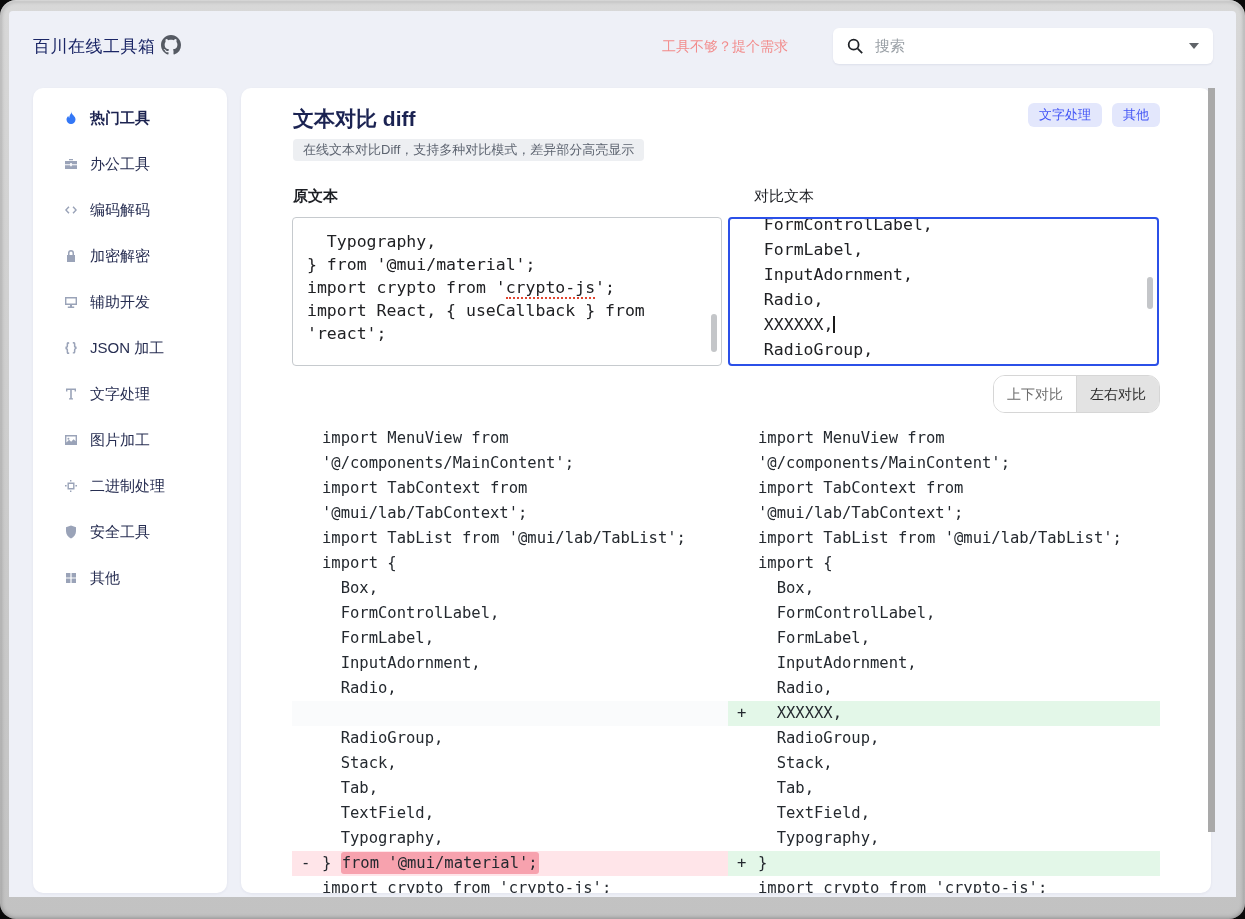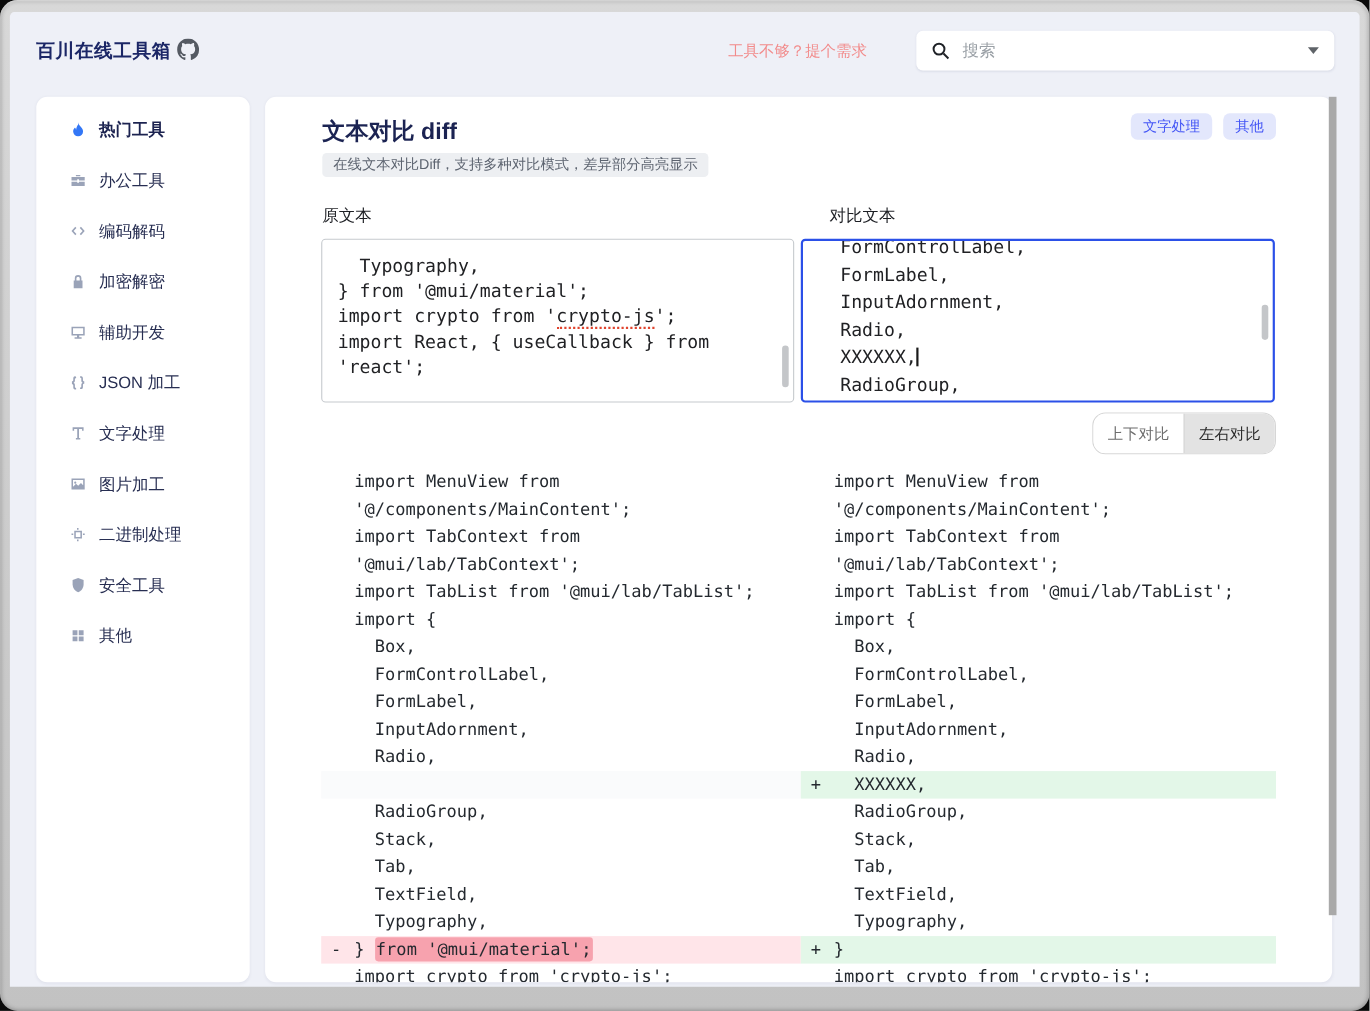--- a/index.html
+++ b/index.html
@@ -12,21 +12,21 @@
     position:absolute;inset:0;border-radius:16px;overflow:hidden;
     background:linear-gradient(#d8d8d8,#c2c2c2);
     box-shadow:inset 0 1px 2px rgba(255,255,255,.6), inset 0 0 5px rgba(0,0,0,.4);
   }
   .page{
     position:absolute;left:9px;top:11px;width:1227px;height:886px;
     background:#eef0f7;overflow:hidden;border-radius:4px 4px 0 0;
   }
   
   .header{position:absolute;left:0;top:0;width:100%;height:70px;}
-  .brand{position:absolute;left:24px;top:24px;font-size:17px;font-weight:700;color:#1b2666;letter-spacing:.5px;}
+  .brand{position:absolute;left:24px;top:24px;font-size:17px;font-weight:400;color:#1b2666;letter-spacing:.5px;}
   .gh{position:absolute;left:152px;top:24px;width:20px;height:20px;color:#555a63;}
   .need-link{position:absolute;right:448px;top:27px;font-size:14px;color:#f28b8b;white-space:nowrap;}
   .searchbox{
     position:absolute;left:824px;top:17px;width:380px;height:36px;background:#fff;
     border-radius:6px;box-shadow:0 1px 2px rgba(30,40,90,.08);
   }
   .searchbox .mag{position:absolute;left:13px;top:9px;width:18px;height:18px;color:#1f2227;}
   .searchbox .ph{position:absolute;left:42px;top:9px;font-size:15px;color:#9aa0a6;}
   .searchbox .caret{
     position:absolute;right:14px;top:15px;width:0;height:0;
@@ -48,21 +48,21 @@
     border-radius:10px;box-shadow:0 1px 3px rgba(30,40,90,.06);overflow:hidden;
   }
   .tool-title{position:absolute;left:52px;top:17px;font-size:21px;font-weight:700;color:#1b2352;}
   .tags{position:absolute;right:51px;top:15px;display:flex;gap:10px;}
   .tag{background:#e3e7fc;color:#4355f5;font-size:13px;line-height:24px;height:24px;padding:0 11px;border-radius:6px;white-space:nowrap;}
   .tool-desc{
     position:absolute;left:52px;top:51px;height:22px;line-height:22px;padding:0 10px;
     background:#edeff2;color:#5d6470;font-size:13px;border-radius:4px;white-space:nowrap;
   }
   .pane-label{position:absolute;top:99px;font-size:15px;color:#1d1f24;}
-  .pane-label.left{left:52px;}
+  .pane-label.left{left:52px;font-weight:bold;}
   .pane-label.right{left:513px;}
   
   .ta{
     position:absolute;top:129px;height:149px;box-sizing:border-box;background:#fff;
     border:1px solid #c6cace;border-radius:4px;overflow:hidden;
     font-family:"DejaVu Sans Mono","Liberation Mono",monospace;font-size:16.5px;color:#202124;
   }
   .ta.left{left:51px;width:430px;}
   .ta.right{left:487px;width:431px;border:2px solid #2b50e8;}
   .ta .inner{position:absolute;inset:0;overflow:hidden;padding:0 14px;}

